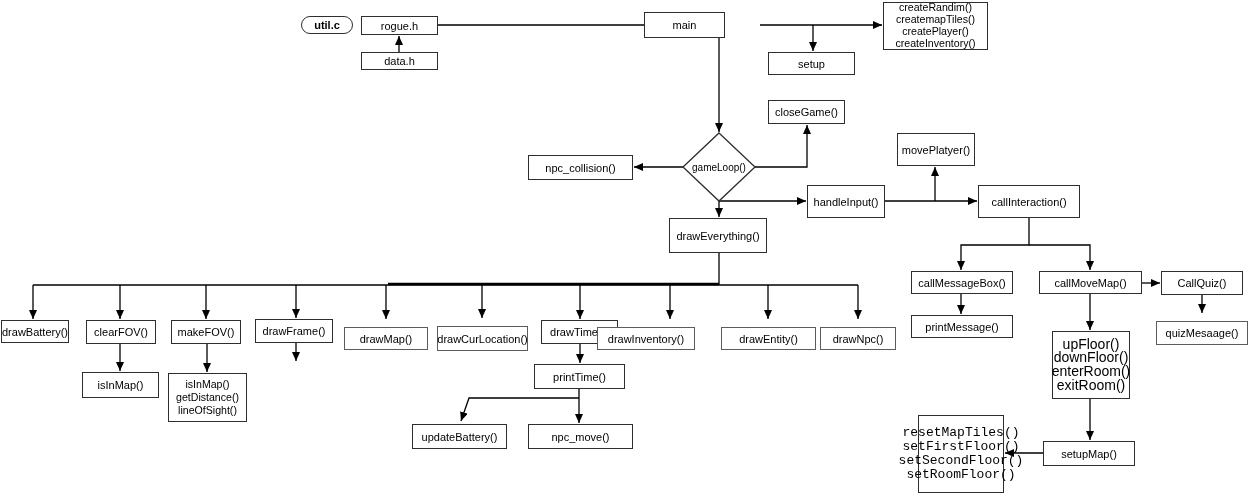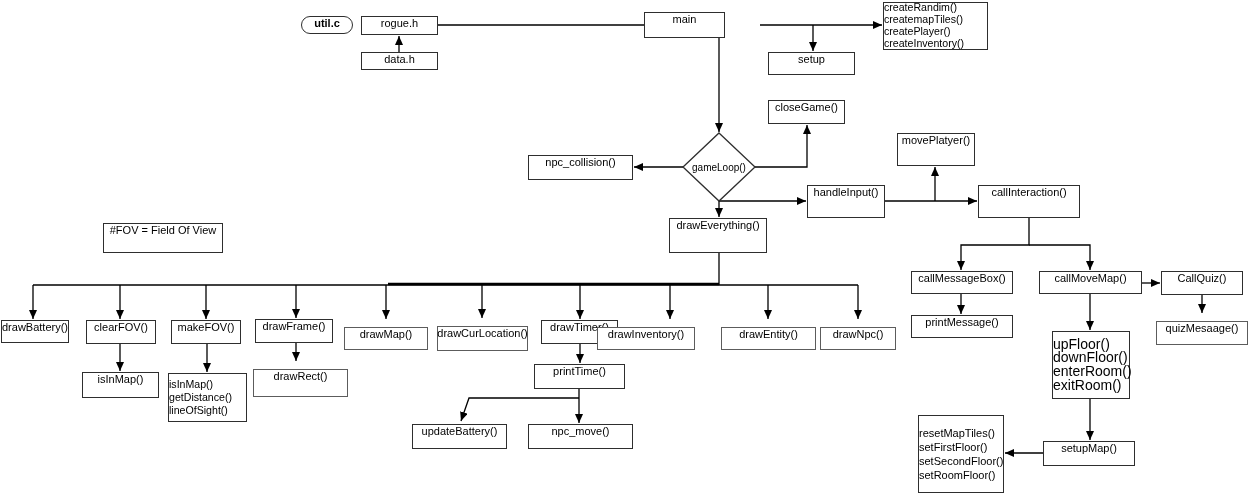--- a/index.html
+++ b/index.html
@@ -12,35 +12,35 @@
     color:#000;
     overflow:hidden;
   }
   #wires{position:absolute;left:0;top:0;}
   .node{
     position:absolute;
     box-sizing:border-box;
     background:#fff;
     border:1.3px solid #2e2e2e;
     display:flex;
-    align-items:flex-start;
+    align-items:center;
     justify-content:center;
     font-size:11px;
     line-height:12px;
     white-space:nowrap;
     text-align:center;
   }
   .node.light{border-color:#5c5c5c;margin-top:7px;}
   .node.rounded{border-radius:9px;font-weight:bold;}
   .node.multi{flex-direction:column;}
   .node.multi div{white-space:nowrap;}
   .tight div{line-height:11.8px;font-size:10.6px;}
   .mid div{line-height:13px;font-size:10.6px;}
   .roomy div{line-height:13.6px;font-size:14px;}
-  .roomy2 div{line-height:14px;font-size:11px;}
+  .roomy2 div{line-height:14px;font-size:13px;font-family:Liberation Mono, monospace;}
   .diamond-label{
     position:absolute;
     display:flex;align-items:center;justify-content:center;
     font-size:10px;white-space:nowrap;
     background:transparent;border:none;
   }
 </style>
 </head>
 <body>
 
@@ -112,41 +112,39 @@
     <div>createPlayer()</div>
     <div>createInventory()</div>
   </div>
 
   <div class="node" style="left:768px;top:100px;width:77px;height:24px">closeGame()</div>
   <div class="node" style="left:528px;top:155px;width:105px;height:25px">npc_collision()</div>
   <div class="diamond-label" style="left:683px;top:155px;width:72px;height:24px">gameLoop()</div>
   <div class="node" style="left:807px;top:185px;width:78px;height:33px">handleInput()</div>
   <div class="node" style="left:978px;top:185px;width:102px;height:33px">callInteraction()</div>
   <div class="node" style="left:897px;top:133px;width:78px;height:33px">movePlatyer()</div>
-  <div class="node" style="left:103px;top:223px;width:120px;height:30px">#FOV = Field Of View</div>
   <div class="node" style="left:669px;top:218px;width:98px;height:35px">drawEverything()</div>
 
   <div class="node" style="left:1px;top:320px;width:68px;height:23px">drawBattery()</div>
   <div class="node" style="left:86px;top:320px;width:70px;height:24px">clearFOV()</div>
   <div class="node" style="left:171px;top:320px;width:70px;height:24px">makeFOV()</div>
   <div class="node" style="left:255px;top:319px;width:78px;height:24px">drawFrame()</div>
   <div class="node light" style="left:344px;top:320px;width:84px;height:23px">drawMap()</div>
   <div class="node light" style="left:437px;top:319px;width:91px;height:25px">drawCurLocation()</div>
   <div class="node" style="left:541px;top:320px;width:77px;height:24px">drawTimer()</div>
   <div class="node light" style="left:597px;top:320px;width:98px;height:23px">drawInventory()</div>
   <div class="node light" style="left:721px;top:320px;width:95px;height:23px">drawEntity()</div>
   <div class="node light" style="left:820px;top:320px;width:76px;height:23px">drawNpc()</div>
 
   <div class="node" style="left:82px;top:372px;width:77px;height:26px">isInMap()</div>
   <div class="node multi mid" style="left:168px;top:373px;width:79px;height:49px">
     <div>isInMap()</div>
     <div>getDistance()</div>
     <div>lineOfSight()</div>
   </div>
-  <div class="node light" style="left:253px;top:362px;width:95px;height:28px">drawRect()</div>
   <div class="node" style="left:534px;top:364px;width:91px;height:25px">printTime()</div>
   <div class="node" style="left:412px;top:424px;width:95px;height:25px">updateBattery()</div>
   <div class="node" style="left:528px;top:424px;width:105px;height:25px">npc_move()</div>
 
   <div class="node" style="left:911px;top:271px;width:102px;height:23px">callMessageBox()</div>
   <div class="node" style="left:1039px;top:271px;width:103px;height:23px">callMoveMap()</div>
   <div class="node" style="left:1161px;top:271px;width:82px;height:24px">CallQuiz()</div>
   <div class="node" style="left:911px;top:315px;width:102px;height:23px">printMessage()</div>
   <div class="node light" style="left:1156px;top:314px;width:92px;height:24px">quizMesaage()</div>
   <div class="node multi roomy" style="left:1052px;top:331px;width:78px;height:68px">

